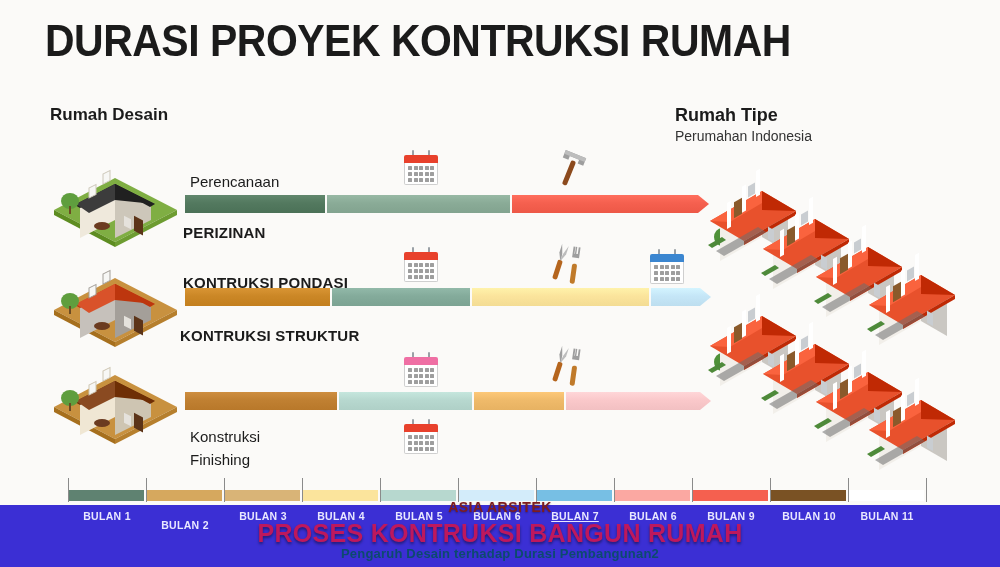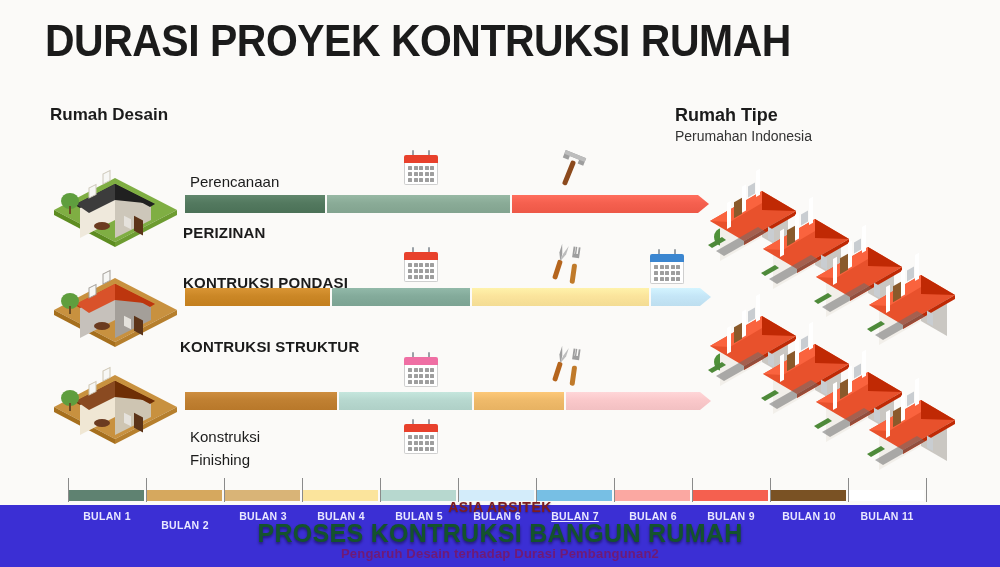--- a/index.html
+++ b/index.html
@@ -71,41 +71,41 @@
   .tl-labels{position:absolute;left:0;top:510px;width:936px;height:22px;}
   .tl-label{position:absolute;font-size:10.5px;font-weight:bold;color:#e9e7ff;
     letter-spacing:.3px;white-space:nowrap;transform:translateX(-50%);}
 
   
   .banner{position:absolute;left:0;top:505px;width:1000px;height:62px;background:#3b2fd4;}
   .brand{position:absolute;left:0;top:499px;width:1000px;text-align:center;
     font-size:14px;font-weight:bold;color:#7f1d1d;letter-spacing:.5px;
     text-shadow:0 1px 2px rgba(0,0,0,.35);}
   .banner-title{position:absolute;left:0;top:519px;width:1000px;text-align:center;
-    font-size:25px;font-weight:bold;color:#14532d;letter-spacing:.3px;
+    font-size:25px;font-weight:bold;color:#be185d;letter-spacing:.3px;
     text-shadow:0 2px 3px rgba(0,0,0,.45);}
   .banner-sub{position:absolute;left:0;top:546px;width:1000px;text-align:center;
-    font-size:13px;font-weight:bold;color:#701a75;letter-spacing:.2px;}
+    font-size:13px;font-weight:bold;color:#0c4a6e;letter-spacing:.2px;}
 </style>
 </head>
 <body>
 
 <div id="canvas">
 
   <div class="title">DURASI PROYEK KONTRUKSI RUMAH</div>
 
   <div class="col-head-left">Rumah Desain</div>
   <div class="col-head-right">Rumah Tipe</div>
   <div class="col-sub-right">Perumahan Indonesia</div>
 
   <div id="phases-layer">
       <div class="phase-label lbl-plain" style="left: 190px; top: 173px;">Perencanaan</div>
       <div class="phase-label lbl-bold" style="left: 183px; top: 224px;">PERIZINAN</div>
       <div class="phase-label lbl-bold" style="left: 183px; top: 274px;">KONTRUKSI PONDASI</div>
-      <div class="phase-label lbl-bold" style="left: 180px; top: 338px;">KONTRUKSI STRUKTUR</div>
+      <div class="phase-label lbl-bold" style="left: 180px; top: 327px;">KONTRUKSI STRUKTUR</div>
       <div class="phase-label lbl-plain" style="left: 190px; top: 428px;">Konstruksi</div>
       <div class="phase-label lbl-plain" style="left: 190px; top: 451px;">Finishing</div>
     </div>
   <div id="bars-layer">
       <div class="bar" style="left: 185px; top: 195px; width: 520px;">
         <div class="seg" style="left: 0px; width: 140px; background: linear-gradient(rgb(97, 135, 109), rgb(83, 121, 95) 45%, rgb(75, 113, 87));"></div>
         <div class="seg" style="left: 142px; width: 183px; background: linear-gradient(rgb(152, 185, 165), rgb(138, 171, 151) 45%, rgb(130, 163, 143));"></div>
         <div class="seg arrow" style="left: 327px; width: 197px; background: linear-gradient(rgb(255, 110, 93), rgb(245, 96, 79) 45%, rgb(237, 88, 71));"></div>
       </div>
       <div class="bar" style="left: 185px; top: 288px; width: 520px;">

